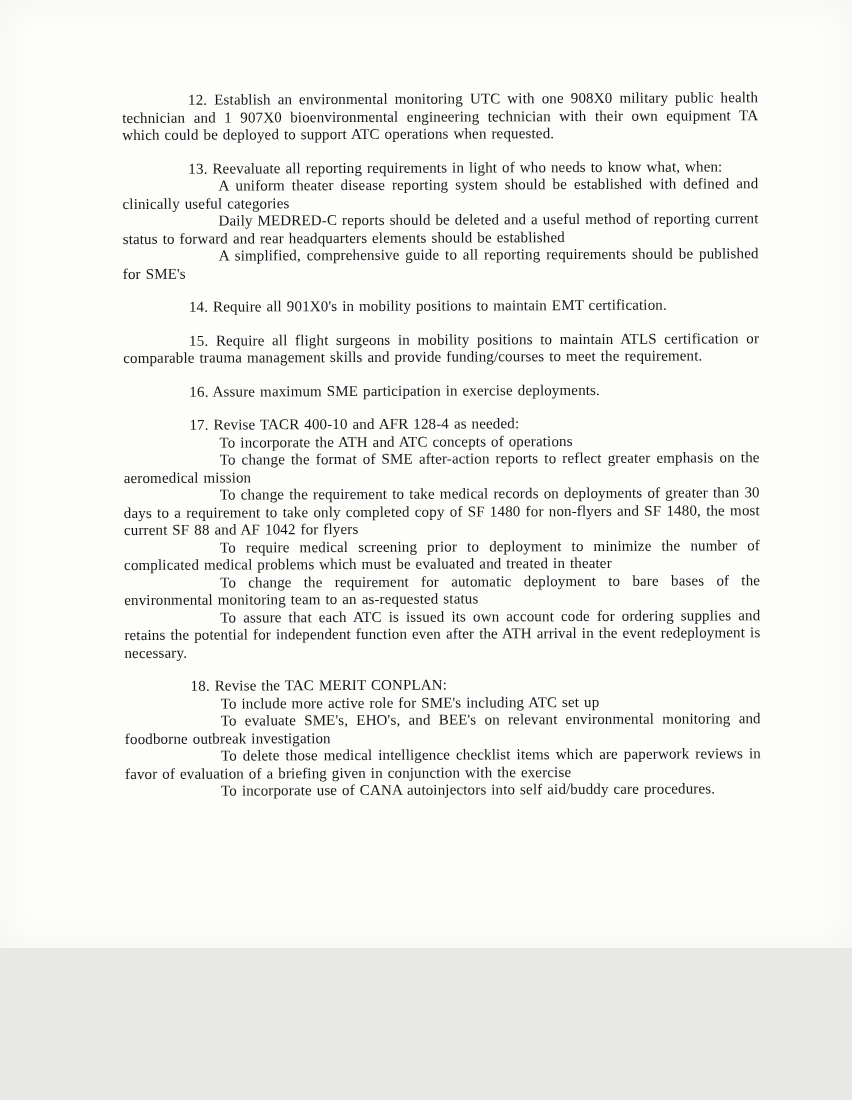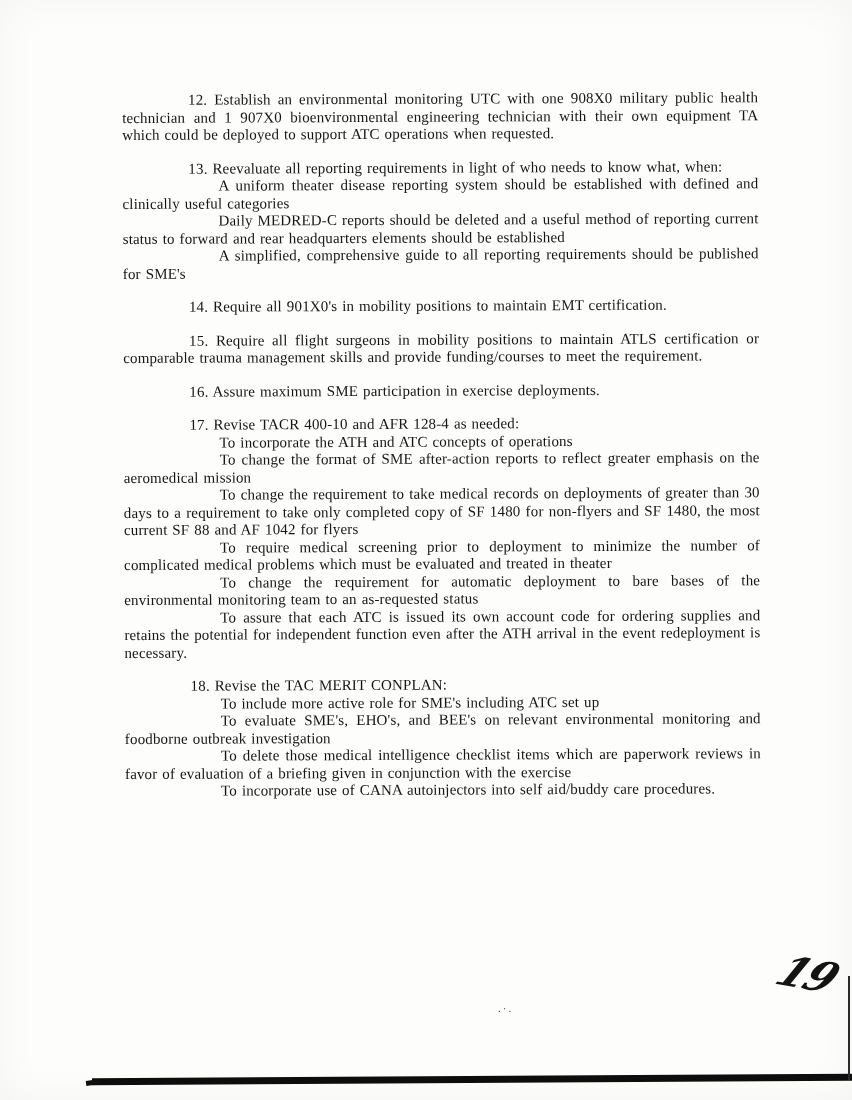--- a/index.html
+++ b/index.html
@@ -3,21 +3,21 @@
 <meta charset="utf-8">
 <style>
   html, body {
     margin: 0;
     padding: 0;
     background: #e8e8e6;
   }
   .page {
     position: relative;
     width: 852px;
-    height: 1100px;
+    height: 948px;
     margin: 0 auto;
     background: #fdfdfb;
     overflow: hidden;
     font-family: "Liberation Serif", "DejaVu Serif", serif;
     color: #151515;
     box-shadow: inset 0 0 40px rgba(0,0,0,0.04);
   }
   .content {
     position: absolute;
     left: 122px;

